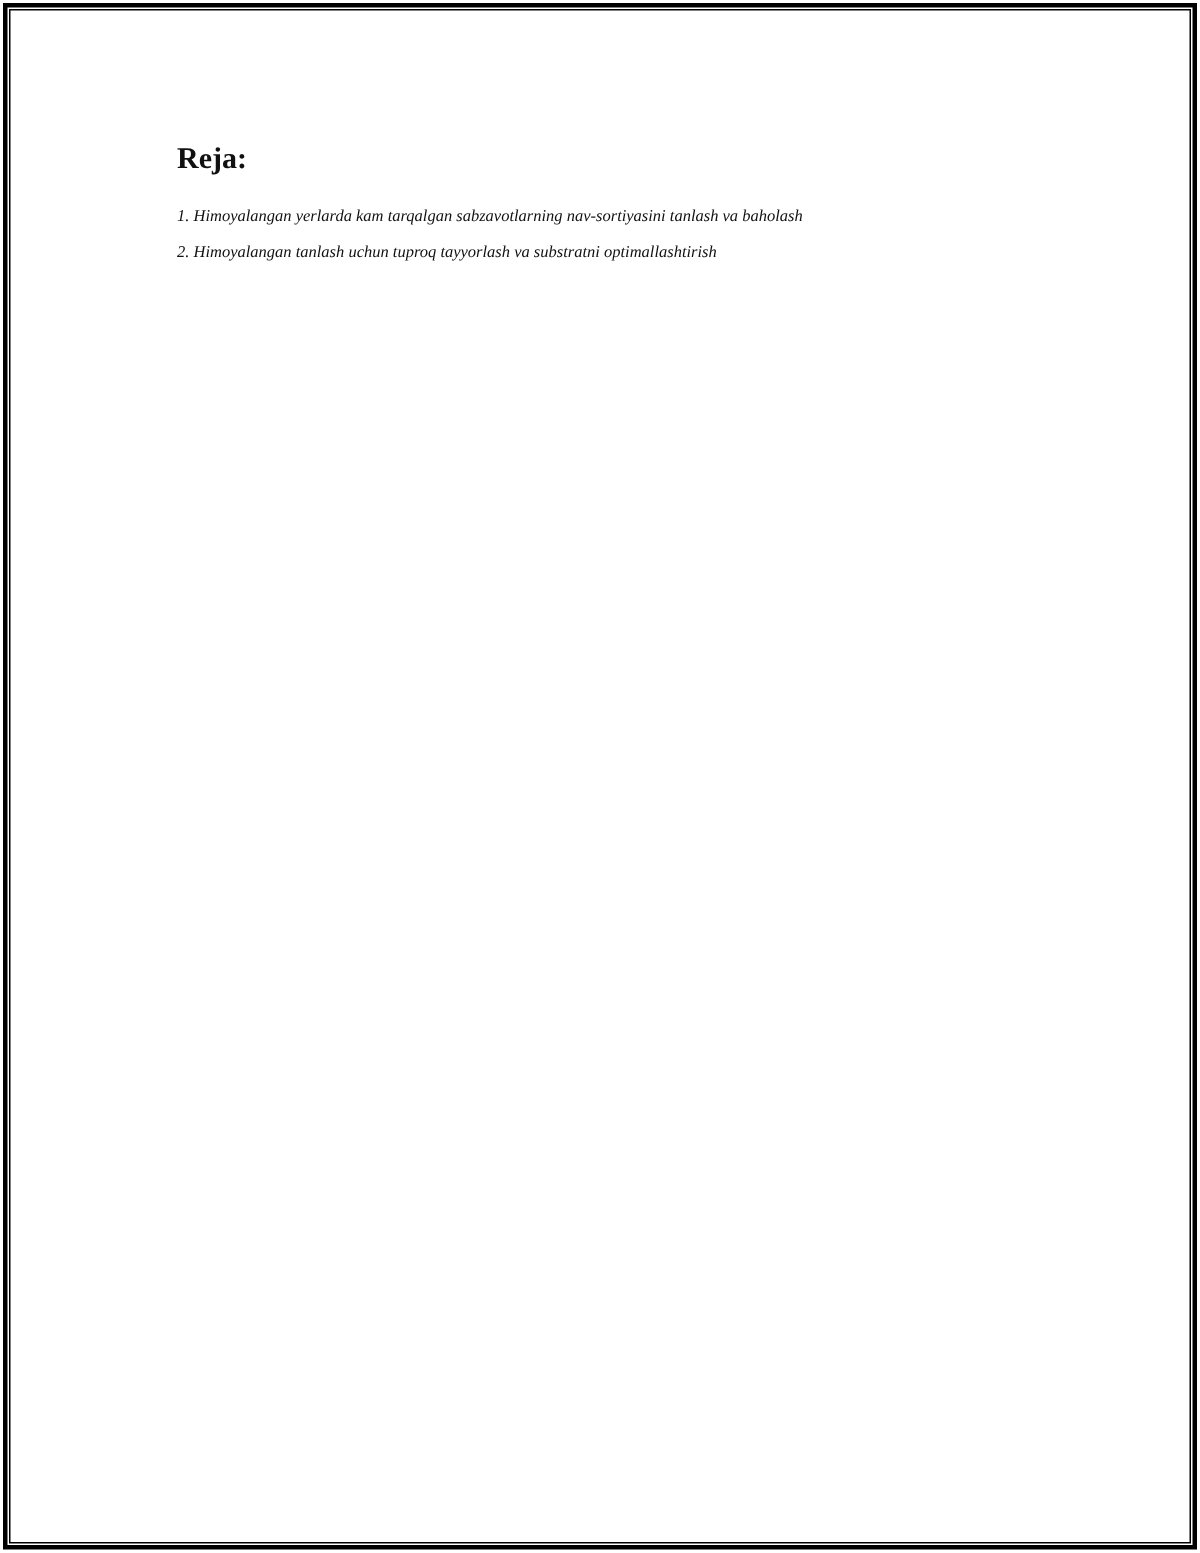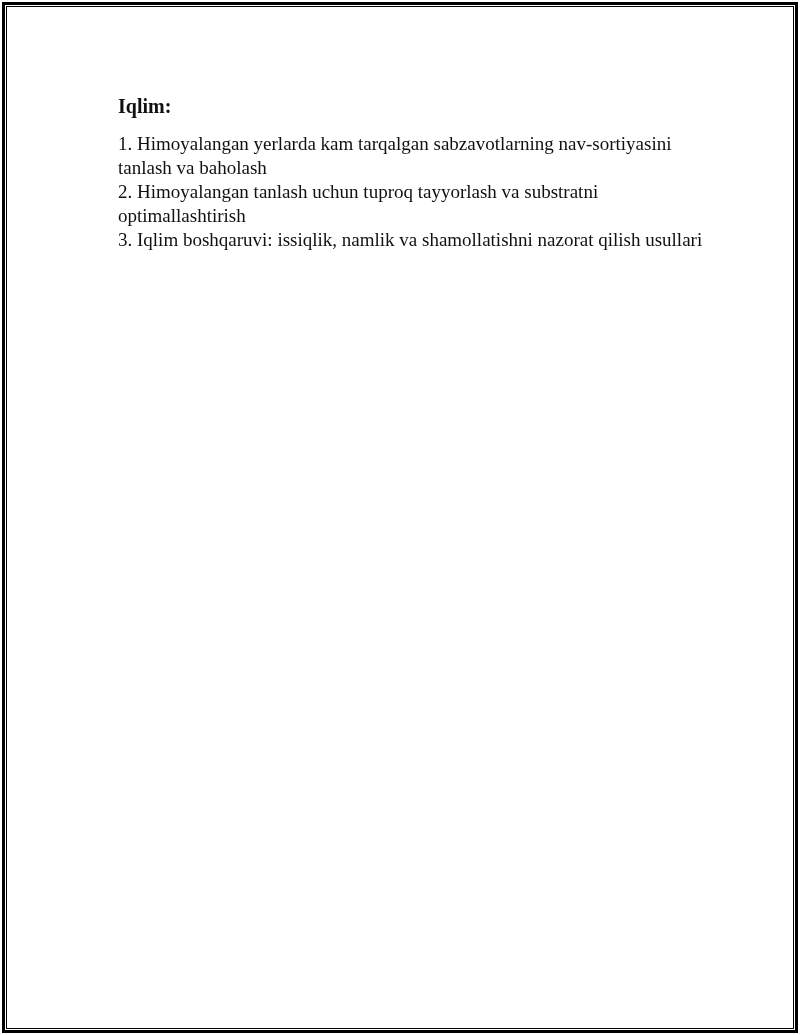--- a/index.html
+++ b/index.html
@@ -42,43 +42,40 @@
     .heading {
       font-weight: bold;
       font-size: 20px;
       line-height: 24px;
       margin: 0 0 14px 0;
     }
     .plan-list {
       margin: 0;
       padding: 0;
       list-style: none;
-      font-size: 19px;
+      font-size: 11px;
       line-height: 24px;
+      font-style: italic;
     }
     .plan-item {
       margin: 0;
       padding: 0;
     }
   </style>
 </head>
 <body>
 
 <div class="page-border-outer"></div>
 <div class="page-border-inner"></div>
 
 <div class="content">
-  <div class="heading">Iqlim:</div>
+  <div class="heading">Reja:</div>
   <ol class="plan-list">
     <li class="plan-item">
       <span>1.</span>
       <span>Himoyalangan yerlarda kam tarqalgan sabzavotlarning nav-sortiyasini tanlash va baholash</span>
     </li>
     <li class="plan-item">
       <span>2.</span>
       <span>Himoyalangan tanlash uchun tuproq tayyorlash va substratni optimallashtirish</span>
     </li>
-    <li class="plan-item">
-      <span>3.</span>
-      <span>Iqlim boshqaruvi: issiqlik, namlik va shamollatishni nazorat qilish usullari</span>
-    </li>
   </ol>
 </div>
 
 </body></html>

